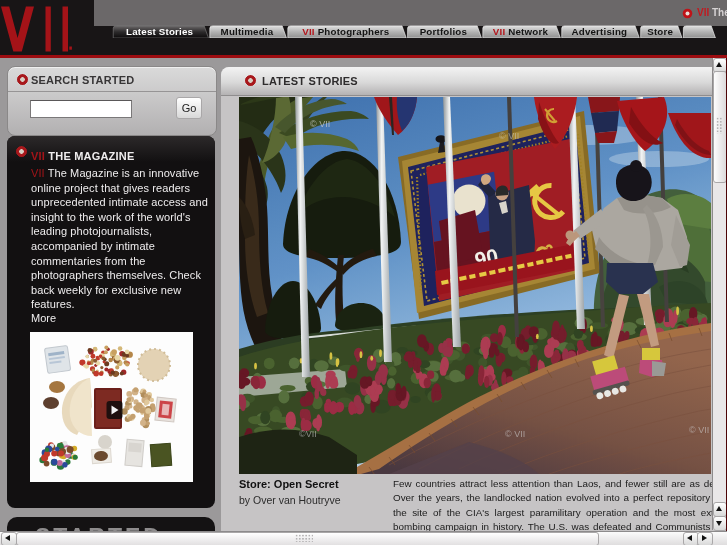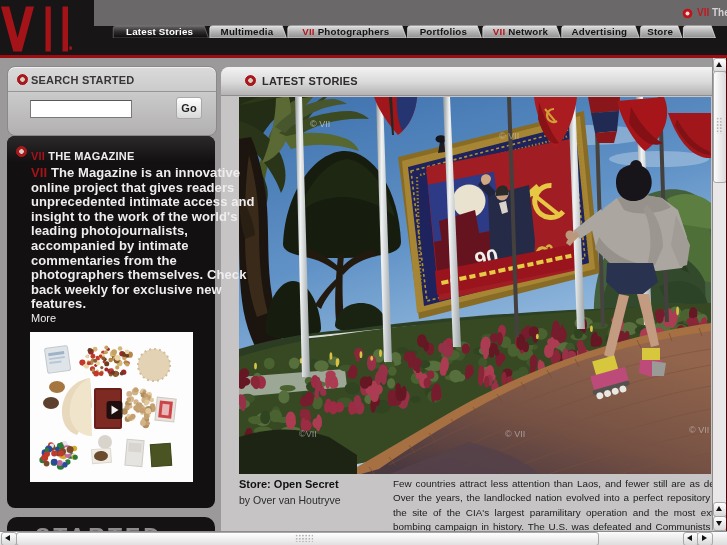--- a/index.html
+++ b/index.html
@@ -12,21 +12,21 @@
 #redline{left:0;top:55px;width:727px;height:3px;background:#9d0c10;}
 
 .spanel{left:7px;width:208px;border-radius:8px;}
 #search{top:66px;height:68px;background:linear-gradient(#dadada,#b2b0b1);border:1px solid #8a8888;box-shadow:inset 0 1px 0 #f0f0f0;}
 #search .hd{position:absolute;left:0;top:0;width:100%;height:24px;border-bottom:1px solid #969495;}
 .ptitle{font-size:11px;font-weight:bold;letter-spacing:0.2px;}
 #mag{top:136px;height:372px;background:#121011;border-radius:8px;}
 #mag .hd{position:absolute;left:0;top:0;width:100%;height:26px;background:linear-gradient(#2c292a,#121011);border-radius:8px 8px 0 0;}
 #started{top:517px;height:28px;background:#141213;border-radius:10px;overflow:hidden;}
 .gear{position:absolute;width:11px;height:11px;border-radius:50%;background:radial-gradient(circle at 50% 50%,#d8cfc4 0 2px,#a8181c 2.6px 5.5px,transparent 5.6px);}
-#magtext{left:31px;top:166px;white-space:nowrap;font-size:13px;letter-spacing:0.1px;line-height:14.6px;color:#efedee;font-weight:bold;}
+#magtext{left:31px;top:166px;white-space:nowrap;font-size:11px;letter-spacing:0.1px;line-height:14.6px;color:#efedee;}
 #magtext .r{color:#a31419;}
 #more{left:31px;top:312px;width:154px;text-align:left;font-size:11px;color:#efedee;}
 #sideimg{left:30px;top:332px;width:163px;height:150px;background:#fdfdfd;}
 
 #mainpanel{left:221px;top:67px;width:506px;height:464px;background:#c6c4c5;border-radius:8px 0 0 0;}
 #mainhd{left:221px;top:67px;width:506px;height:28px;background:linear-gradient(#f3f3f3 0%,#d9d9d9 55%,#b4b2b3 100%);border-radius:8px 0 0 0;border-bottom:1px solid #8f8d8e;}
 #photo{left:239px;top:97px;width:472px;height:377px;filter:blur(0.4px) saturate(0.93);}
 #cap1{left:239px;top:478px;font-size:11px;font-weight:bold;color:#111;}
 #cap2{left:239px;top:494px;font-size:10.5px;color:#2c2c2c;}
 #capcol{left:393px;top:478px;width:330px;font-size:9.9px;color:#1b1b1b;}
@@ -696,21 +696,21 @@
  <div style="word-spacing:2.7px">the site of the CIA's largest paramilitary operation and the most extensive</div>
  <div>bombing campaign in history. The U.S. was defeated and Communists took</div>
 </div>
 
 <div class="abs spanel" id="search">
  <div class="hd"></div>
 </div>
 <div class="gear" style="left:17px;top:74px"></div>
 <div class="abs ptitle" style="left:31px;top:74px;color:#383637">SEARCH STARTED</div>
 <input class="abs" style="left: 30px; top: 100px; width: 96px; height: 14px; border-width: 1px; border-style: solid; border-color: rgb(90, 88, 89) rgb(122, 120, 121) rgb(122, 120, 121); border-image: initial; background: rgb(255, 255, 255);">
-<div class="abs sbtn" style="left:176px;top:97px;width:24px;height:20px;text-align:center;font-size:11px;font-weight:bold;color:#222;line-height:20px">Go</div>
+<div class="abs sbtn" style="left:176px;top:97px;width:24px;height:20px;text-align:center;font-size:11px;font-weight:normal;color:#222;line-height:20px">Go</div>
 
 <div class="abs spanel" id="mag">
     <div class="hd"></div>
   </div>
 <div class="gear" style="left:16px;top:146px"></div>
 <div class="abs ptitle" style="left:31px;top:150px;color:#efedee"><span style="color:#a31419">VII</span> THE MAGAZINE</div>
 <div class="abs" id="magtext"><span class="r">VII</span> The Magazine is an innovative<br>online project that gives readers<br>unprecedented intimate access and<br>insight to the work of the world's<br>leading photojournalists,<br>accompanied by intimate<br>commentaries from the<br>photographers themselves. Check<br>back weekly for exclusive new<br>features.</div>
 <div class="abs" id="more">More</div>
 <div class="abs" id="sideimg">
 <svg width="163" height="150" viewBox="0 0 163 150">

